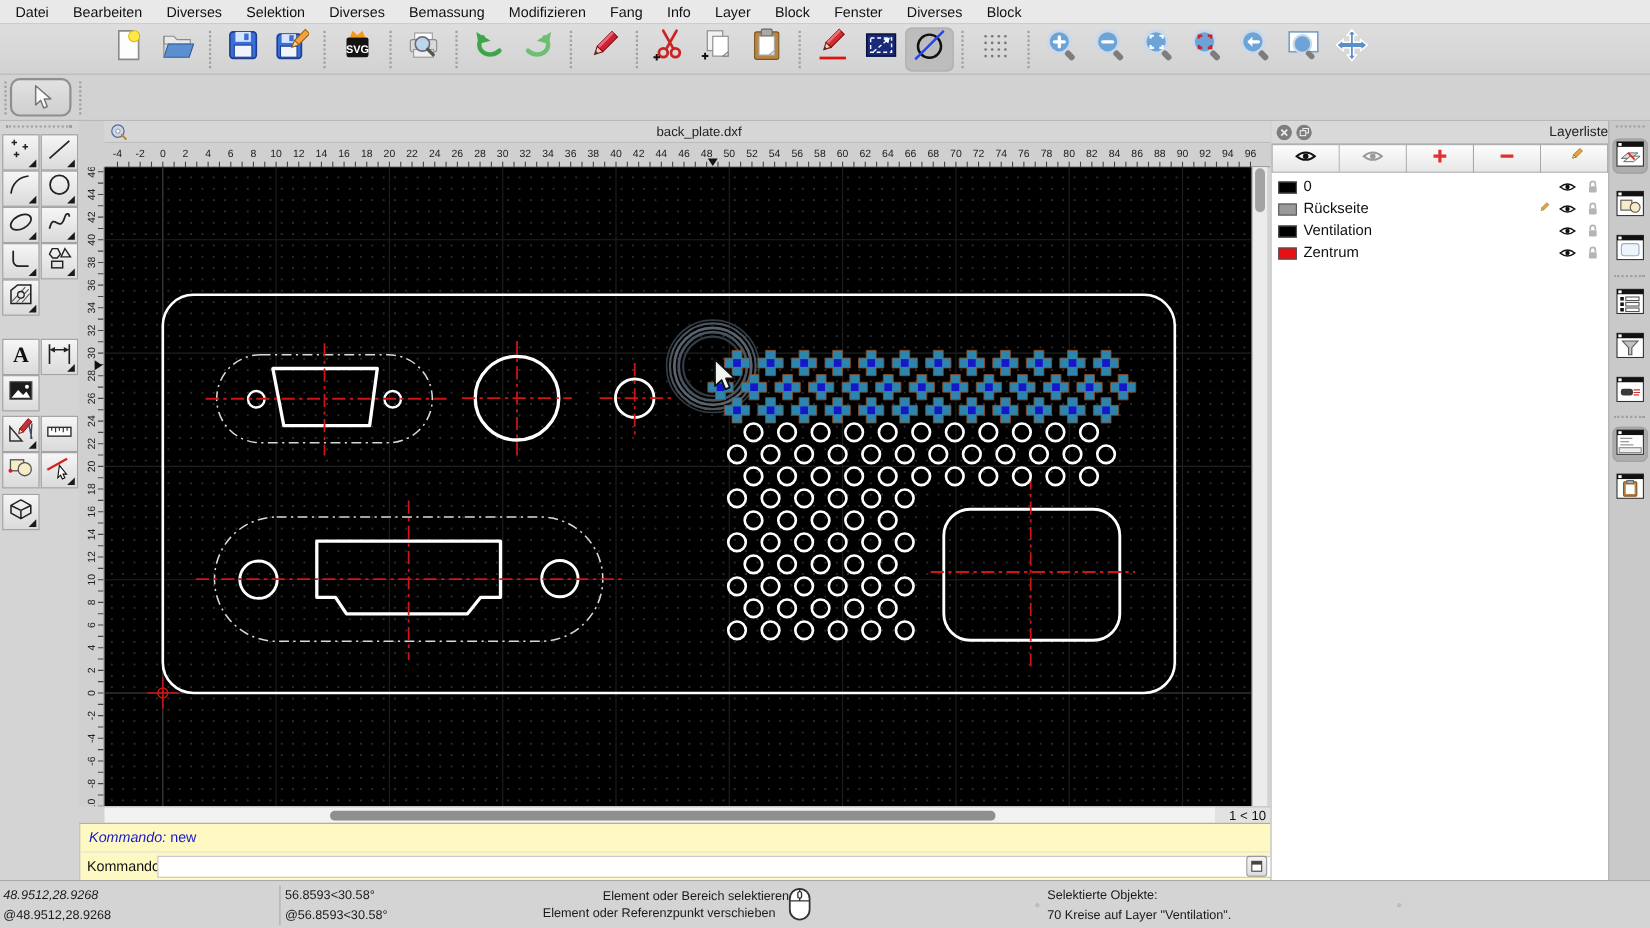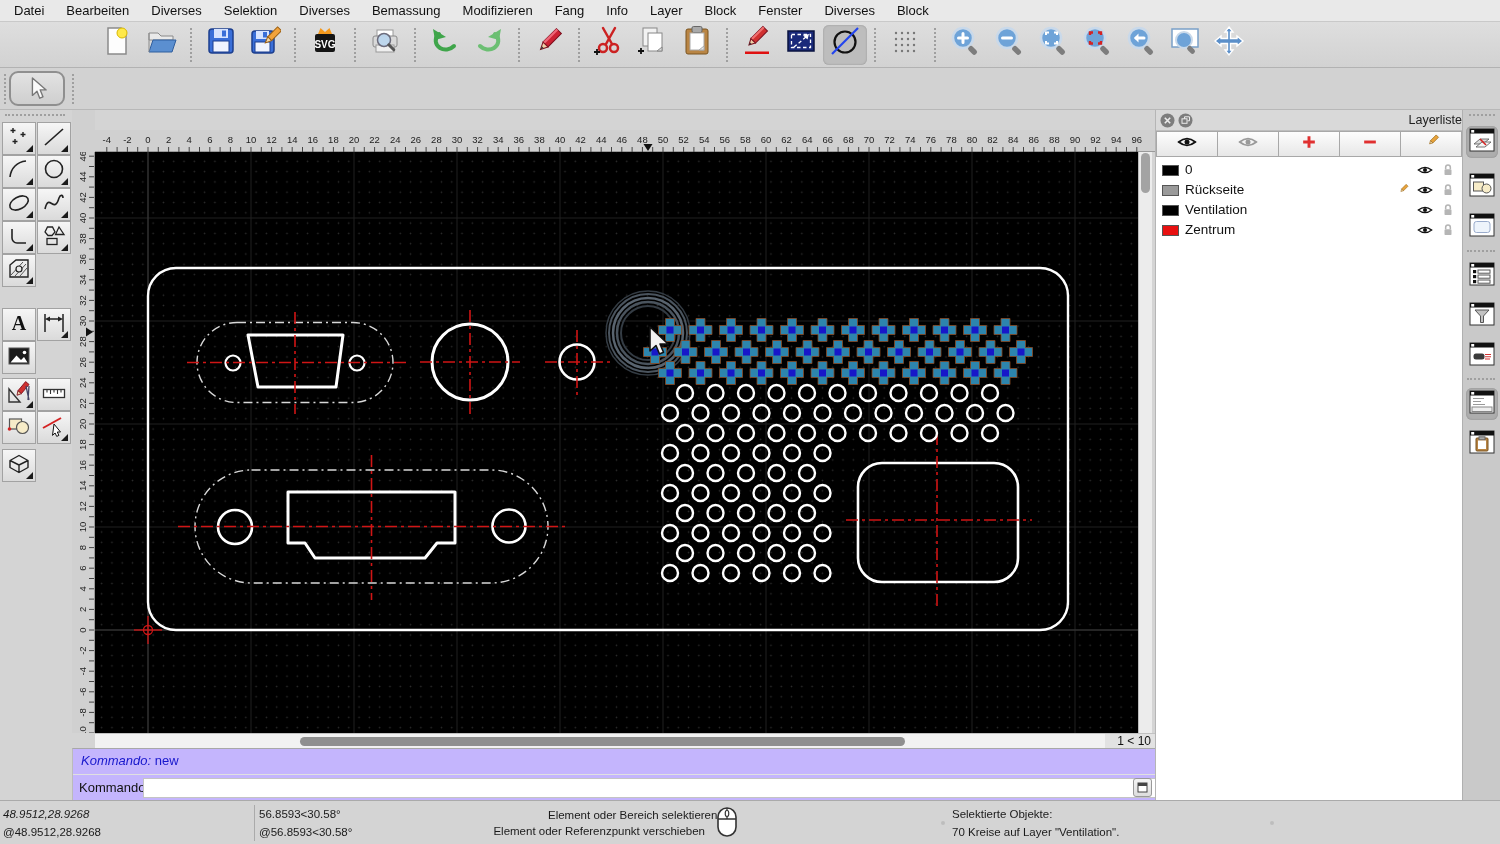--- a/index.html
+++ b/index.html
@@ -61,21 +61,21 @@
   #vscroll { position:absolute; left:1138px; top:152px; width:14px; height:581px; background:#ececec;
     border-left:1px solid #bcbcbc; }
   #vthumb { position:absolute; left:2px; width:9px; background:#a3a3a3; border-radius:5px; }
   #hscroll { position:absolute; left:95px; top:733px; width:1010px; height:15px; background:#f2f2f2;
     border-top:1px solid #c2c2c2; }
   #hthumb { position:absolute; top:3px; height:9px; background:#8f8f8f; border-radius:5px; }
   #zoomlabel { position:absolute; left:1105px; top:733px; width:50px; height:15px; background:#e2e2e2;
     border-top:1px solid #c2c2c2; font-size:12px; color:#111; text-align:right; padding-right:4px; line-height:14px; }
 
   
-  #cmdpanel { position:absolute; left:72px; top:748px; width:1083px; height:52px; background:#c4b5fd;
+  #cmdpanel { position:absolute; left:72px; top:748px; width:1083px; height:52px; background:#fef9c3;
     border-top:1px solid #a8a8a8; border-left:1px solid #bbb; }
   #cmd-history { position:absolute; left:8px; top:4px; font-size:13px; color:#1717cc; }
   #cmd-history .lbl { font-style:italic; }
   #cmd-row { position:absolute; left:0; top:25px; width:100%; height:26px; border-top:1px solid #e0e0e0; }
   #cmd-label { position:absolute; left:6px; top:5px; font-size:13px; color:#111; }
   #cmd-input { position:absolute; left:70px; top:3px; width:1055px; height:20px; border:1px solid #c4c4c4;
     background:#fff; font-size:13px; padding:0 4px; font-family:"Liberation Sans",sans-serif; }
   #cmd-popout { position:absolute; left:1060px; top:3px; width:19px; height:19px;
     background:linear-gradient(#f4f4f4,#ddd); border:1px solid #999; border-radius:3px;
     display:flex; align-items:center; justify-content:center; }
@@ -445,20 +445,28 @@
           </svg></span>
       </div>
       <div class="pbtn flyout" style="left: 2px; top: 339px;">
         <span><svg viewBox="0 0 26 26">
             <path d="M4 9.5L13 4.5l9 5v7l-9 5-9-5zM4 9.5l9 4.5 9-4.5M13 14v7.5" fill="none" stroke="#222" stroke-width="1.4" stroke-linejoin="round"></path>
           </svg></span>
       </div>
     </div>
 
   <div id="ruler-corner"></div>
+  <div id="tabbar">
+    <div id="tab-icon"><svg viewBox="0 0 20 20">
+          <circle cx="9" cy="9" r="7" fill="#cdd6e8" stroke="#5a6a9a" stroke-width="1.4"></circle>
+          <circle cx="9" cy="9" r="2.4" fill="#fff" stroke="#888"></circle>
+          <path d="M13.5 13.5l4.5 4.5" stroke="#b98544" stroke-width="2.4" stroke-linecap="round"></path>
+        </svg></div>
+    <div id="tab-title">back_plate.dxf</div>
+  </div>
   <div id="hruler"><svg width="1060" height="22" viewBox="0 0 1060 22">
         <line x1="11.799999999999997" y1="17" x2="11.799999999999997" y2="22" stroke="#444" stroke-width="1"></line>
         <text x="11.799999999999997" y="13" font-size="9.5" fill="#222" text-anchor="middle" font-family="Liberation Sans,sans-serif">-4</text>
         <line x1="22.099999999999998" y1="17" x2="22.099999999999998" y2="22" stroke="#444" stroke-width="1"></line>
         <line x1="32.4" y1="17" x2="32.4" y2="22" stroke="#444" stroke-width="1"></line>
         <text x="32.4" y="13" font-size="9.5" fill="#222" text-anchor="middle" font-family="Liberation Sans,sans-serif">-2</text>
         <line x1="42.7" y1="17" x2="42.7" y2="22" stroke="#444" stroke-width="1"></line>
         <line x1="53" y1="17" x2="53" y2="22" stroke="#444" stroke-width="1"></line>
         <text x="53" y="13" font-size="9.5" fill="#222" text-anchor="middle" font-family="Liberation Sans,sans-serif">0</text>
         <line x1="63.3" y1="17" x2="63.3" y2="22" stroke="#444" stroke-width="1"></line>

